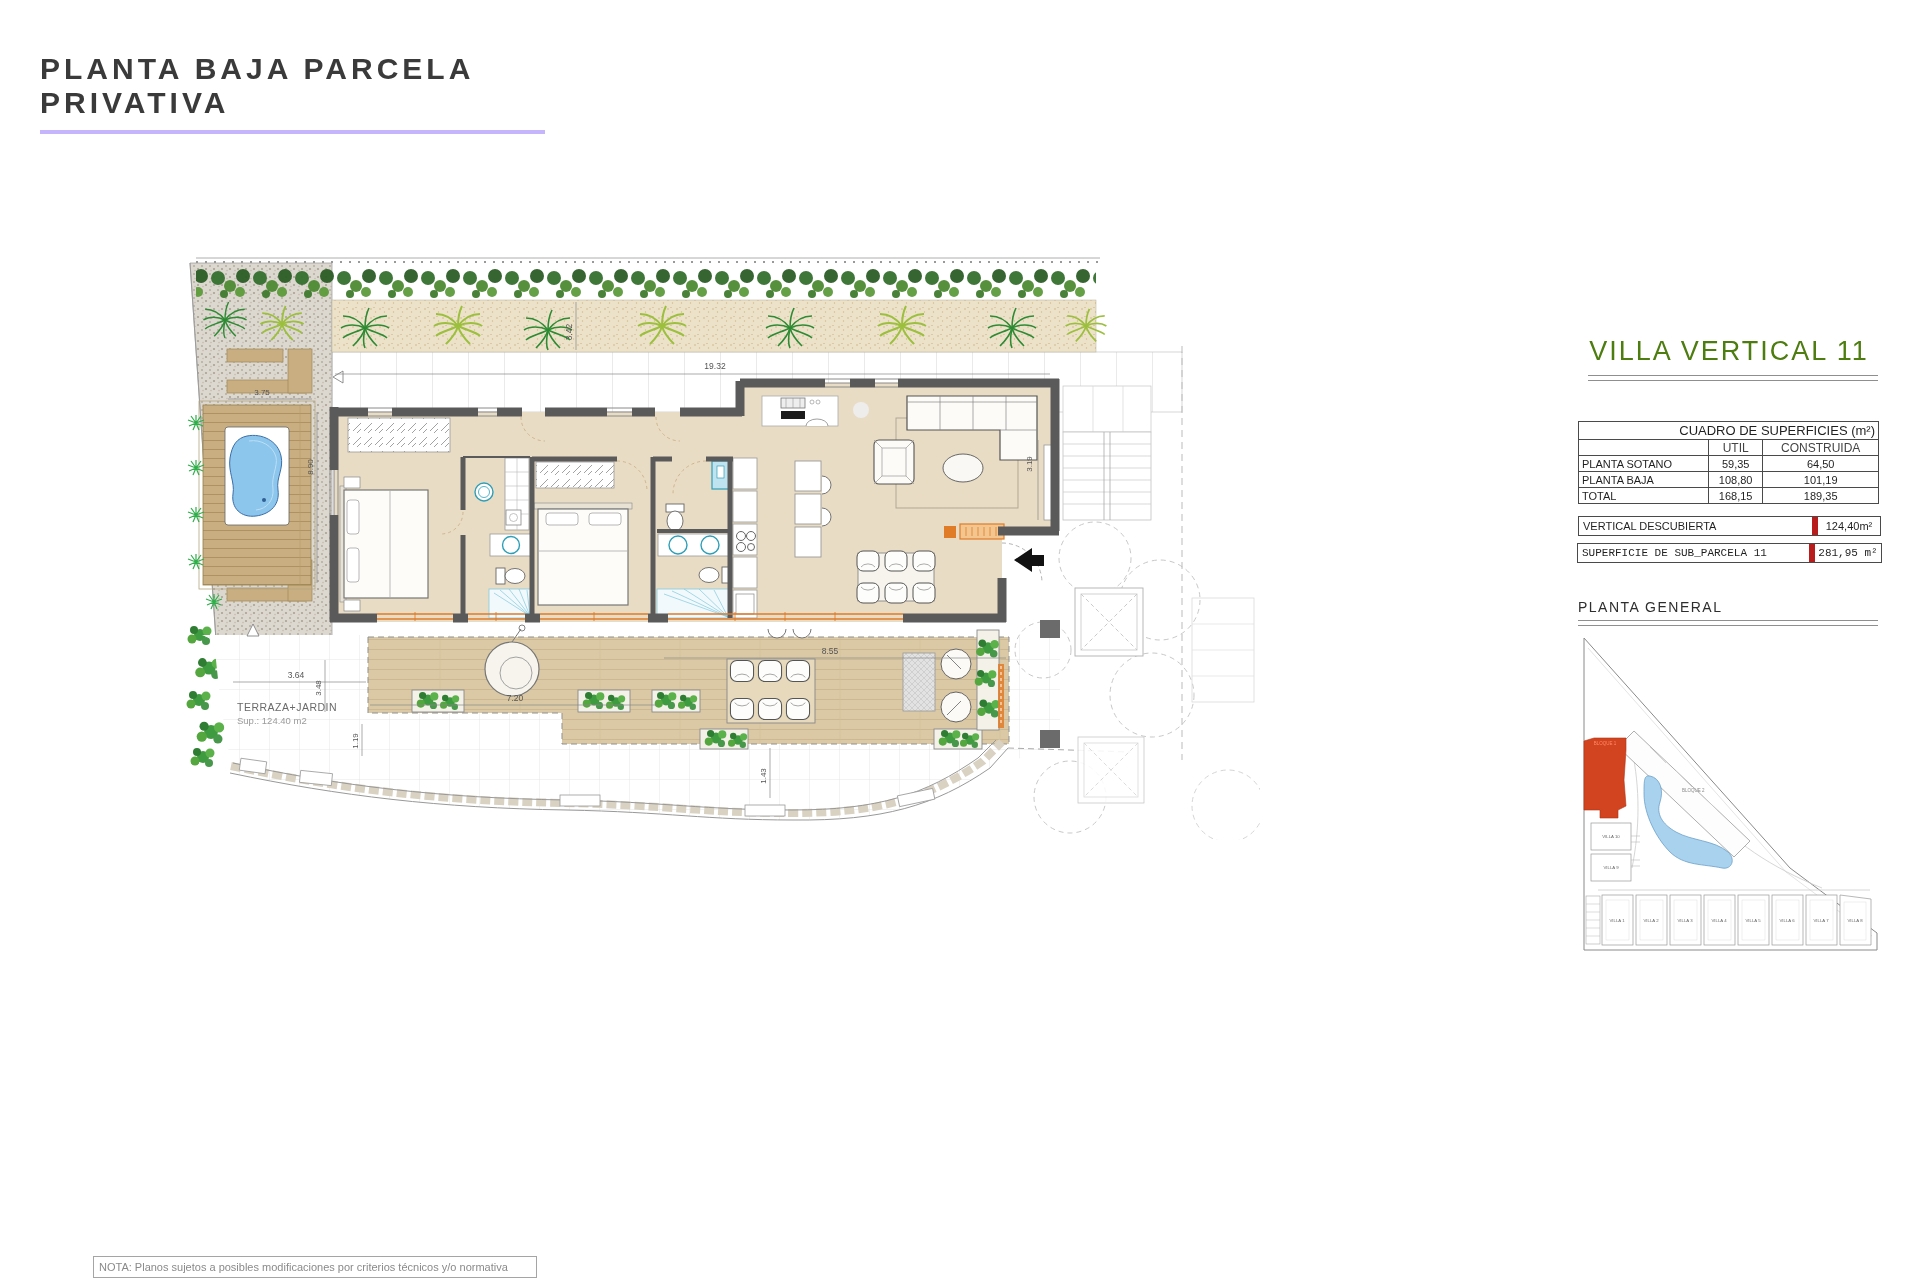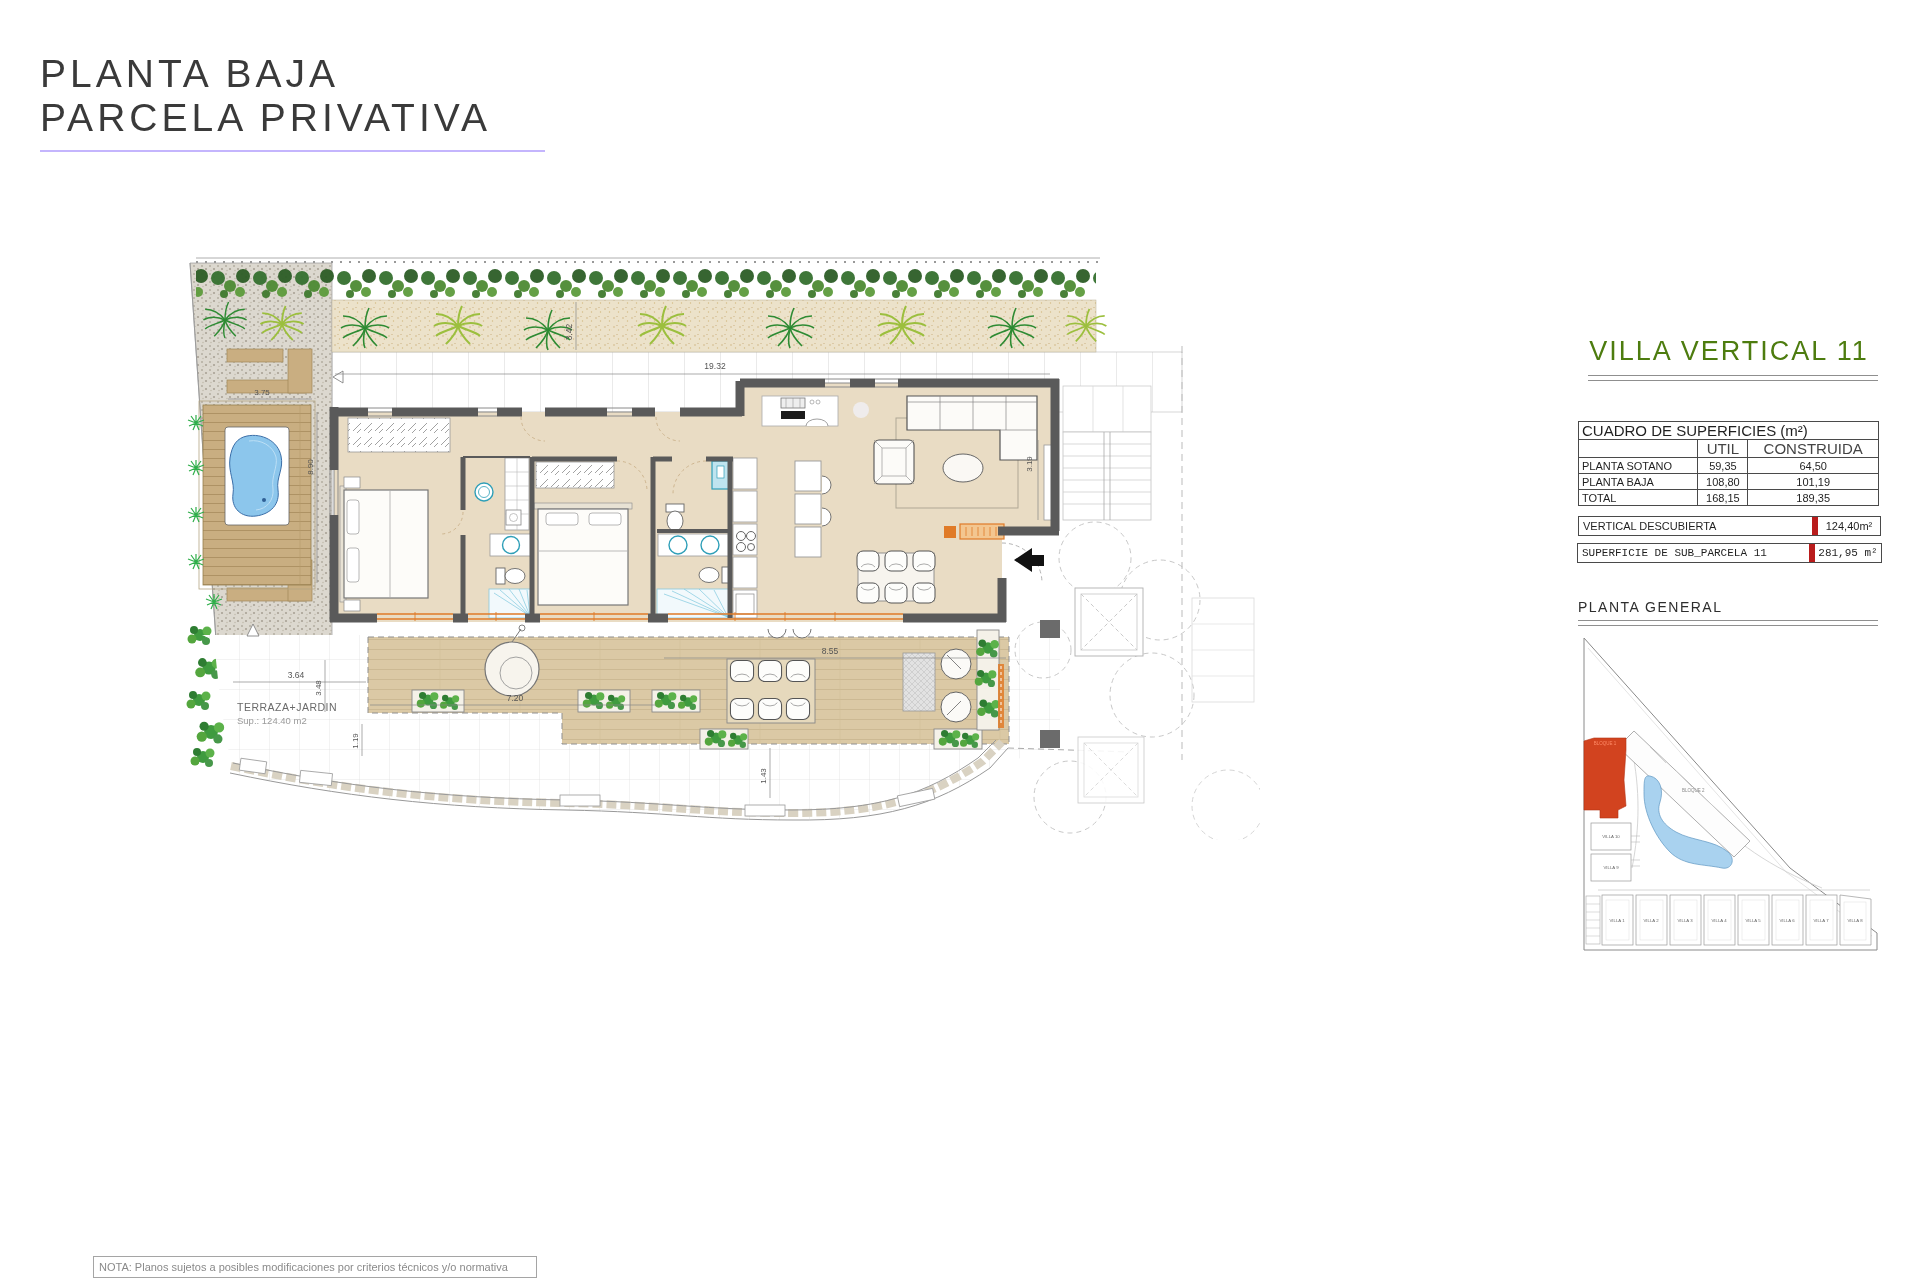--- a/index.html
+++ b/index.html
@@ -1,33 +1,33 @@
 <!DOCTYPE html>
 <html><head>
 <meta charset="utf-8">
 <style>
   html,body{margin:0;padding:0;background:#fff;}
   body{position:relative;width:1920px;height:1280px;overflow:hidden;
        font-family:"Liberation Sans",sans-serif;color:#333;}
   .abs{position:absolute;}
   
-  #page-title{left:40px;top:52px;font-size:39px;letter-spacing:4px;color:#3a3a3a;
-      font-weight:400;padding-bottom:10px;border-bottom:2px solid #c4b5fd;width:505px;}
+  #page-title{left:40px;top:52px;font-size:30px;letter-spacing:4px;color:#3a3a3a;
+      font-weight:700;padding-bottom:10px;border-bottom:4px solid #c4b5fd;width:505px;}
   
   #villa-title{left:1580px;top:336px;width:298px;text-align:center;font-size:27px;
       letter-spacing:2px;color:#4d7c0f;}
   .dbl-rule{height:4px;border-top:1px solid #8f8f8f;border-bottom:1px solid #8f8f8f;}
   #villa-rule{left:1588px;top:375px;width:290px;}
   #map-rule{left:1578px;top:620px;width:300px;}
   #map-title{left:1578px;top:599px;font-size:14px;letter-spacing:1.5px;color:#2e2e2e;}
   #surf-table{left:1578px;top:421px;width:301px;border-collapse:collapse;
       font-size:11px;color:#1f1f1f;}
   #surf-table td{border:1px solid #4a4a4a;padding:0 3px;height:15px;}
-  #surf-table .tt{text-align:left;font-size:15px;height:17px;}
-  #surf-table .ch{text-align:center;font-size:15px;color:#444;}
+  #surf-table .tt{text-align:right;font-size:13px;height:17px;}
+  #surf-table .ch{text-align:center;font-size:12px;color:#444;}
   #surf-table .num{text-align:center;}
   .bar{border:1px solid #4a4a4a;display:flex;font-size:11px;color:#1f1f1f;height:18px;
       line-height:18px;background:#fff;}
   .bar .lbl{flex:1;padding-left:4px;}
   .bar .val{width:62px;border-left:6px solid #b91c1c;text-align:center;}
   #terraza-bar{left:1578px;top:516px;width:301px;}
   #parcela-bar{left:1577px;top:543px;width:303px;font-family:Liberation Mono, monospace;}
   #parcela-bar .val{width:66px;}
   
   #note-box{left:93px;top:1256px;width:437px;height:20px;border:1px solid #a5a5a5;

